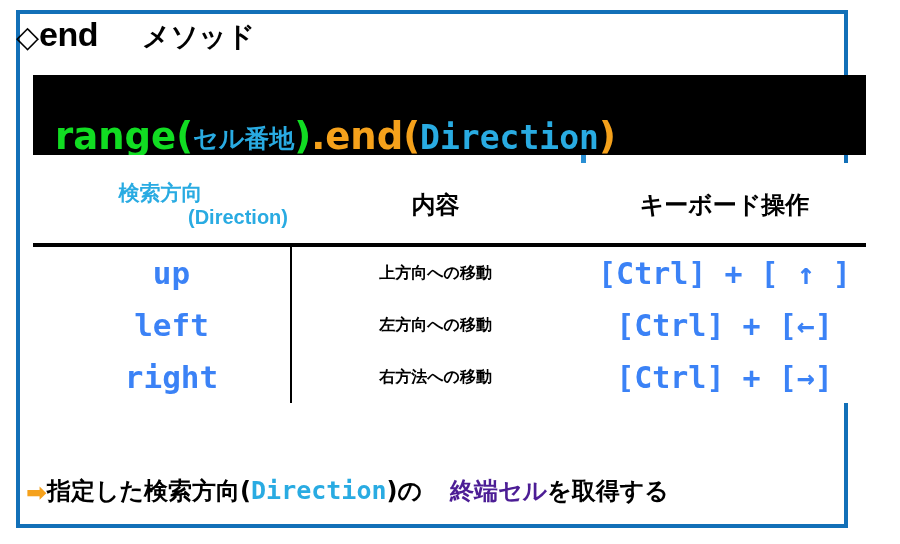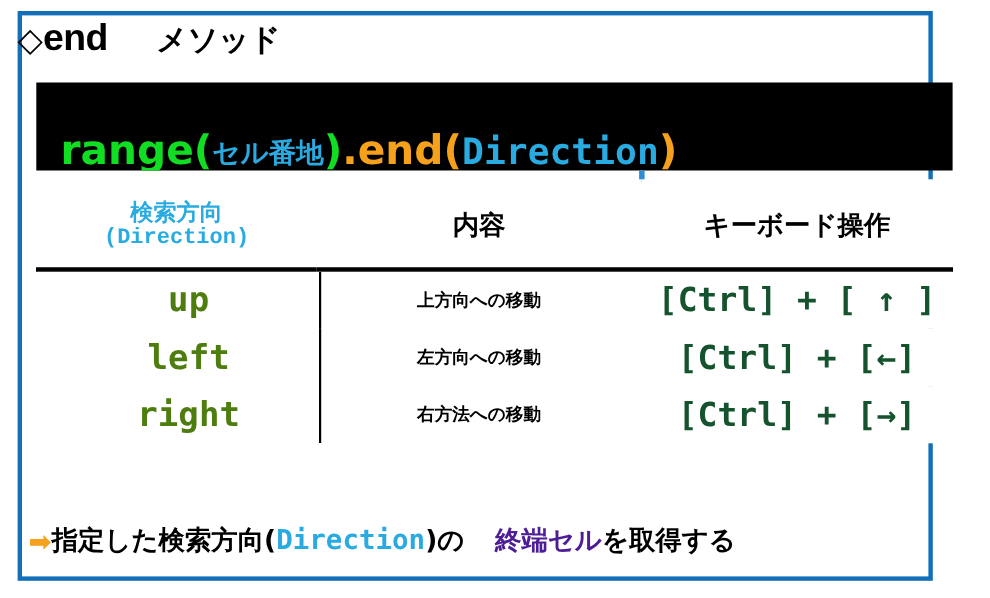--- a/index.html
+++ b/index.html
@@ -149,54 +149,55 @@
     height: 84px;
     color: #29abe2;
     font-weight: bold;
     line-height: 1.12;
   }
   .hdr-dir .l1 {
     font-family: "DejaVu Sans", sans-serif;
     font-size: 21px;
   }
   .hdr-dir .l2 {
-    font-family: Liberation Mono, monospace;
+    font-family: Liberation Sans, sans-serif;
     font-size: 20px;
+    text-align: right;
   }
   .hdr-jp {
     height: 84px;
     color: #000000;
     font-weight: bold;
     font-family: "DejaVu Sans", sans-serif;
     font-size: 24px;
   }
 
   
   .hdr-bottom { box-shadow: inset 0 -5px 0 -1px #000000, inset 0 -3px 0 -1px #ffffff; }
 
   
   .dir-cell {
     height: 52px;
-    color: #4d7c0f;
+    color: #3b82f6;
     font-weight: bold;
     font-family: "DejaVu Sans Mono", monospace;
     font-size: 31px;
     text-align: left;
     padding-left: 22px !important;
   }
   .desc-cell {
     height: 52px;
     color: #000000;
     font-weight: bold;
     font-family: "DejaVu Sans", sans-serif;
     font-size: 16px;
   }
   .key-cell {
     height: 52px;
-    color: #14532d;
+    color: #3b82f6;
     font-weight: bold;
     font-family: "DejaVu Sans Mono", monospace;
     font-size: 30px;
     letter-spacing: 0px;
   }
 
   
   #caption {
     position: absolute;
     left: 26px;

